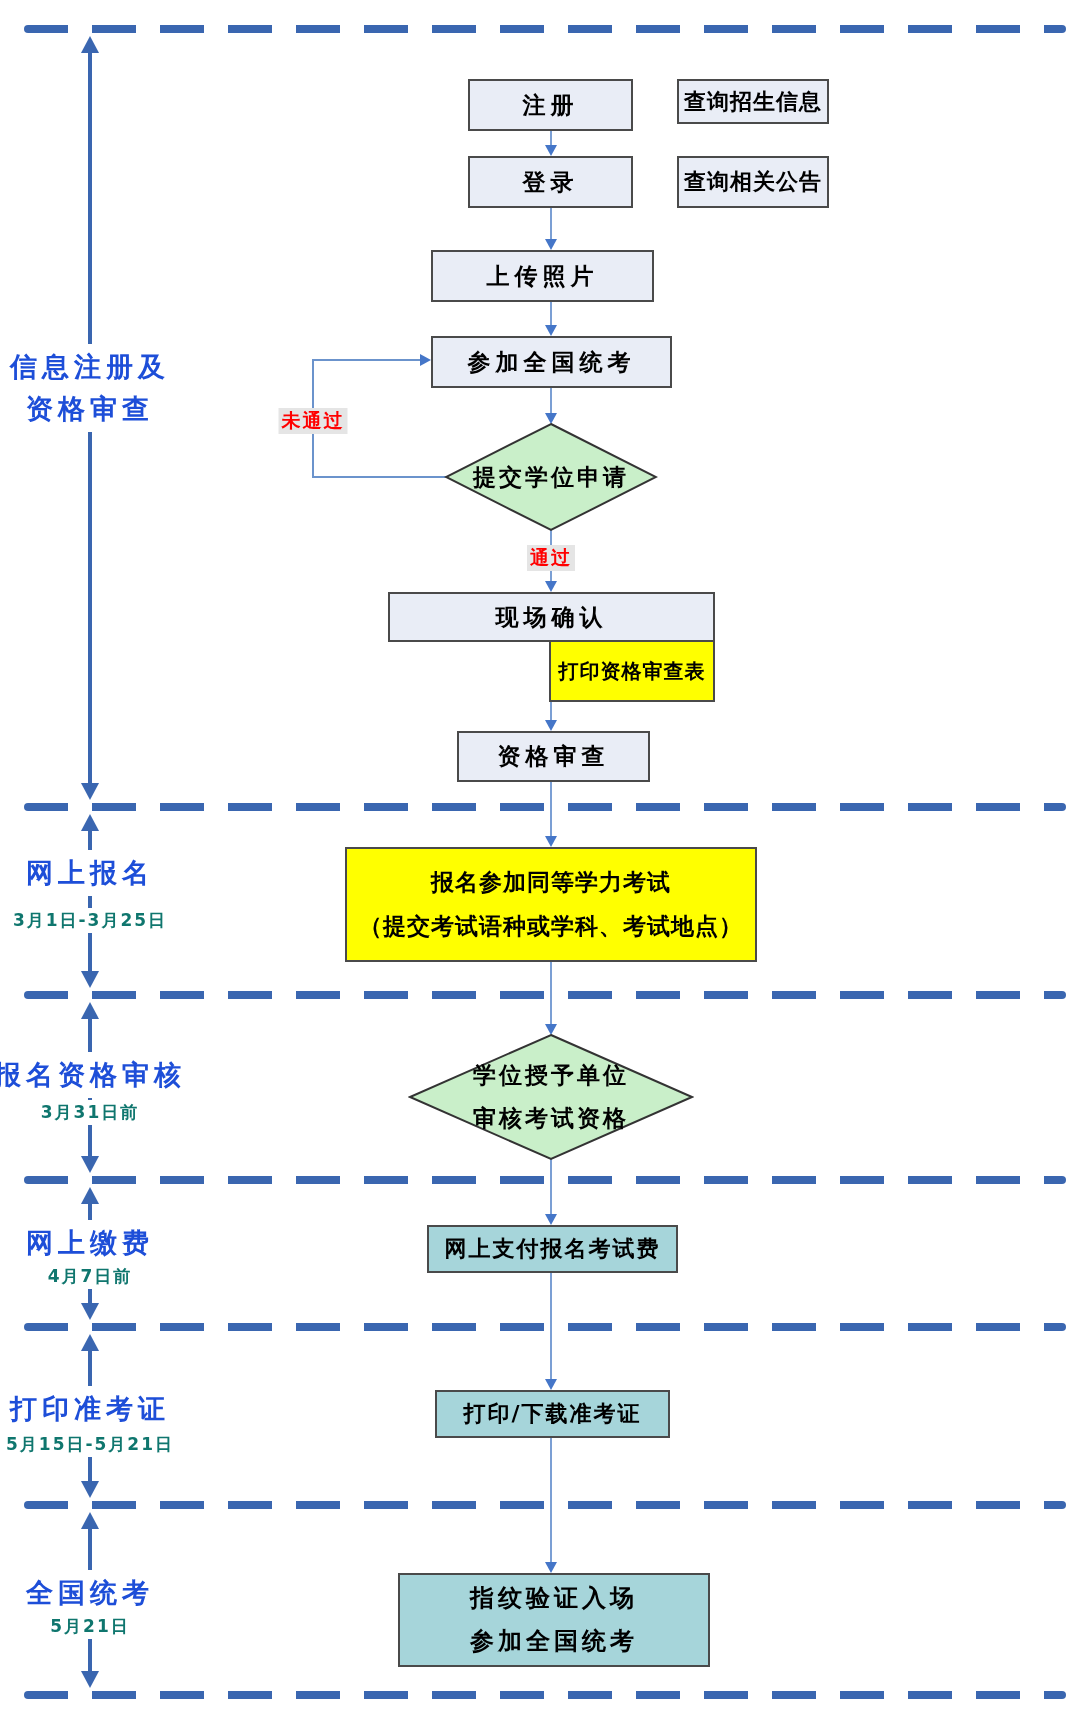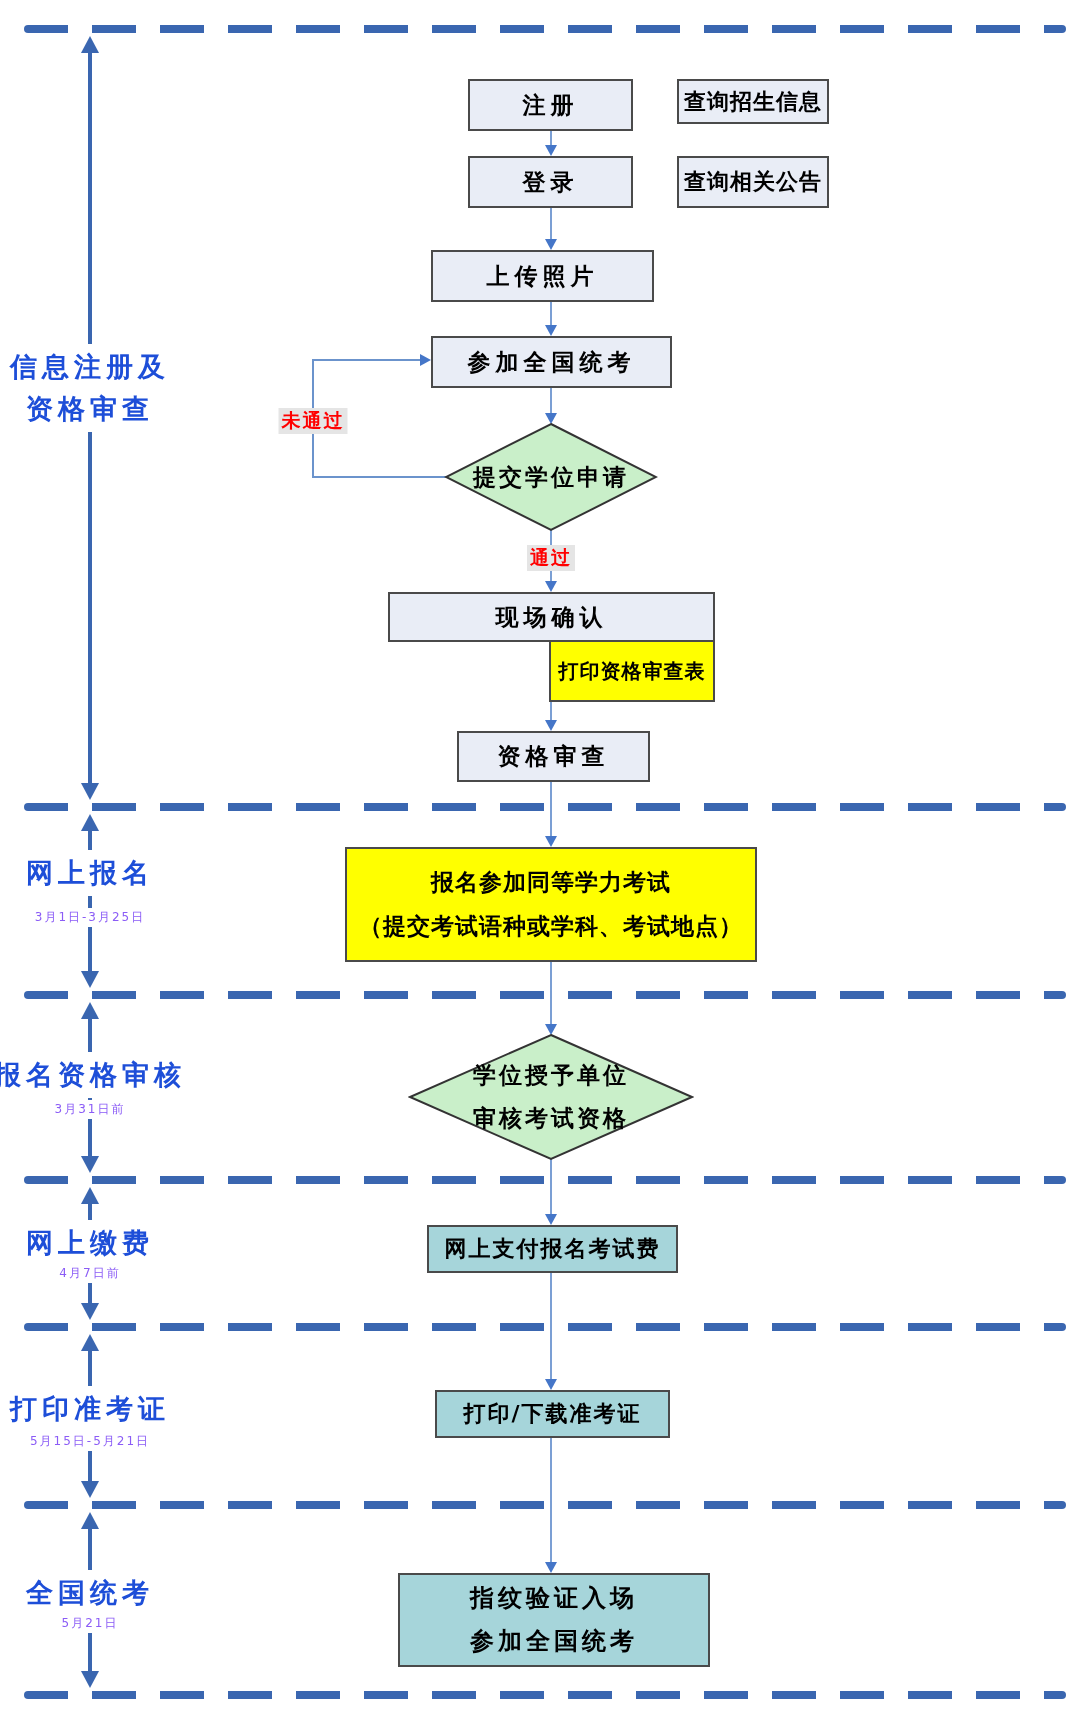--- a/index.html
+++ b/index.html
@@ -19,22 +19,22 @@
   .rail .shaft{position:absolute;top:14px;bottom:14px;left:7px;width:4px;background:#3a66b0;}
   .rail .down{position:absolute;bottom:0;left:0;width:0;height:0;
             border-left:9px solid transparent;border-right:9px solid transparent;
             border-top:17px solid #3a66b0;}
 
   
   .slabel{position:absolute;left:90px;transform:translateX(-50%);background:#fff;
           color:#1d4ed8;font-weight:bold;text-align:center;white-space:nowrap;z-index:3;
           font-size:27px;letter-spacing:5px;line-height:1.55;padding:2px 6px;}
   .sdate{position:absolute;left:90px;transform:translateX(-50%);background:#fff;
-          color:#8b5cf6;font-weight:normal;text-align:center;white-space:nowrap;z-index:3;
-          font-size:12px;letter-spacing:2px;padding:1px 4px;}
+          color:#0f766e;font-weight:bold;text-align:center;white-space:nowrap;z-index:3;
+          font-size:17px;letter-spacing:2px;padding:1px 4px;}
 
   
   .box{position:absolute;border:2px solid #4a4a4a;display:flex;align-items:center;justify-content:center;
        font-weight:bold;font-size:23px;color:#000;text-align:center;letter-spacing:5px;z-index:4;}
   .lav{background:#e9edf6;}
   .yel{background:#ffff00;}
   .teal{background:#a6d5da;}
   .col{flex-direction:column;}
 
   

